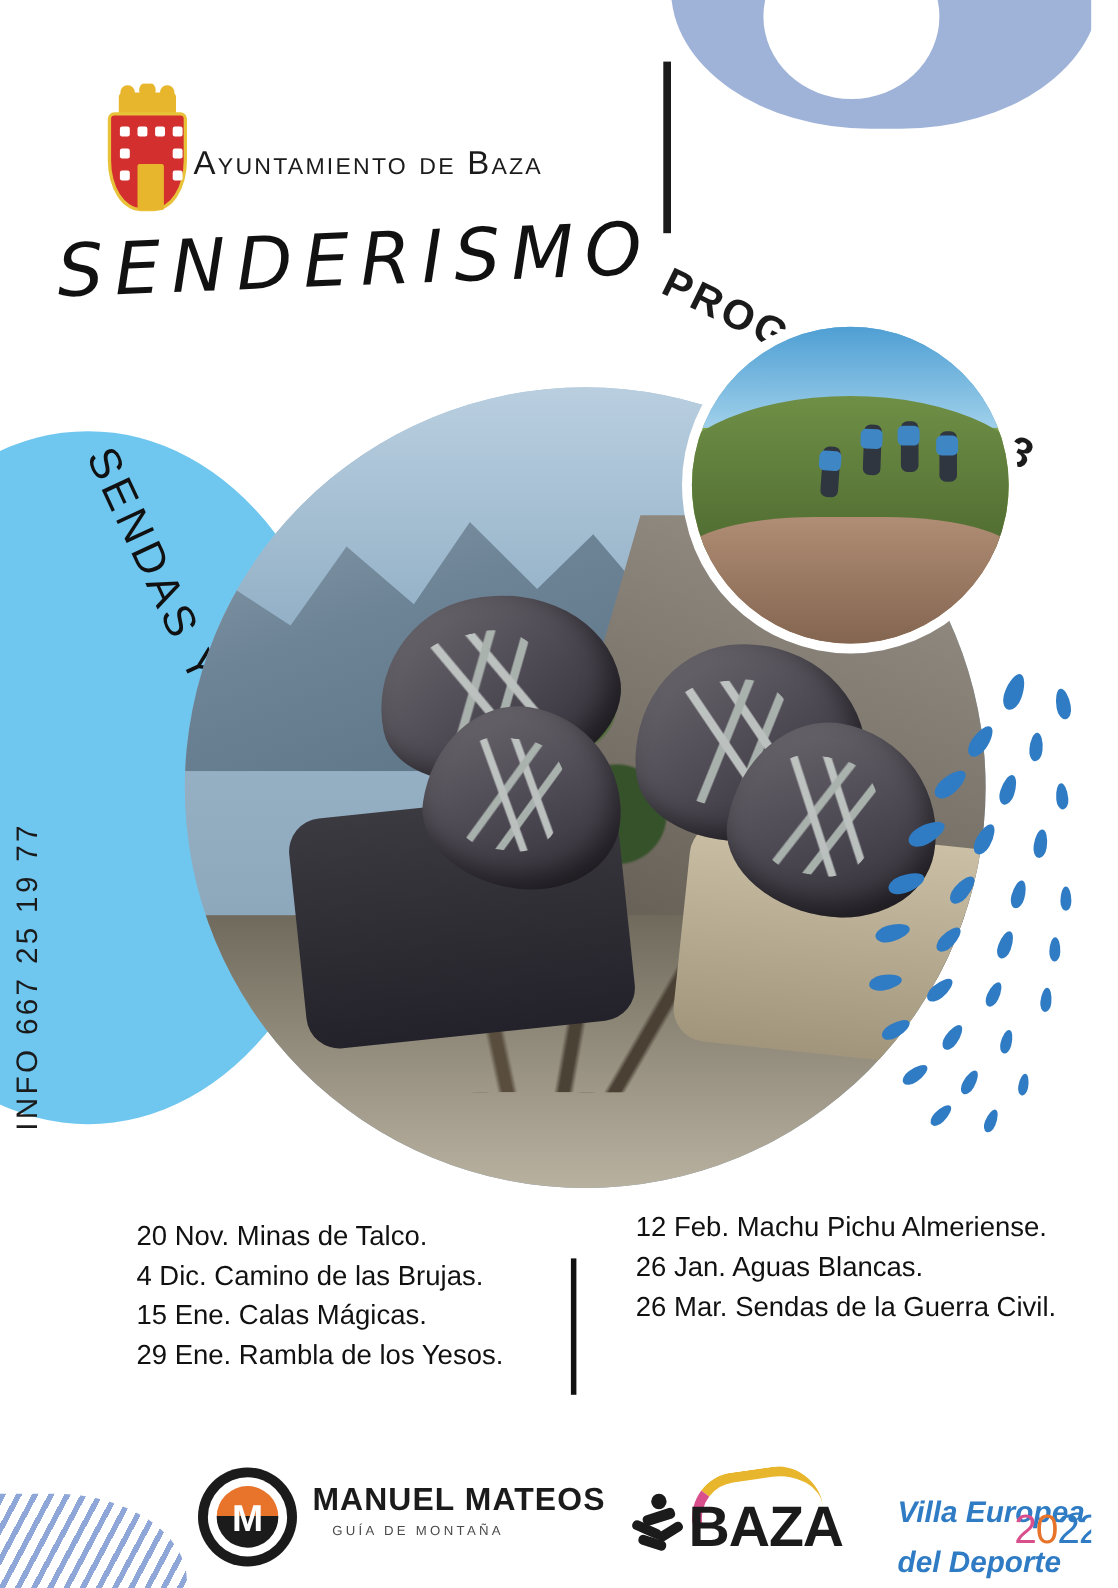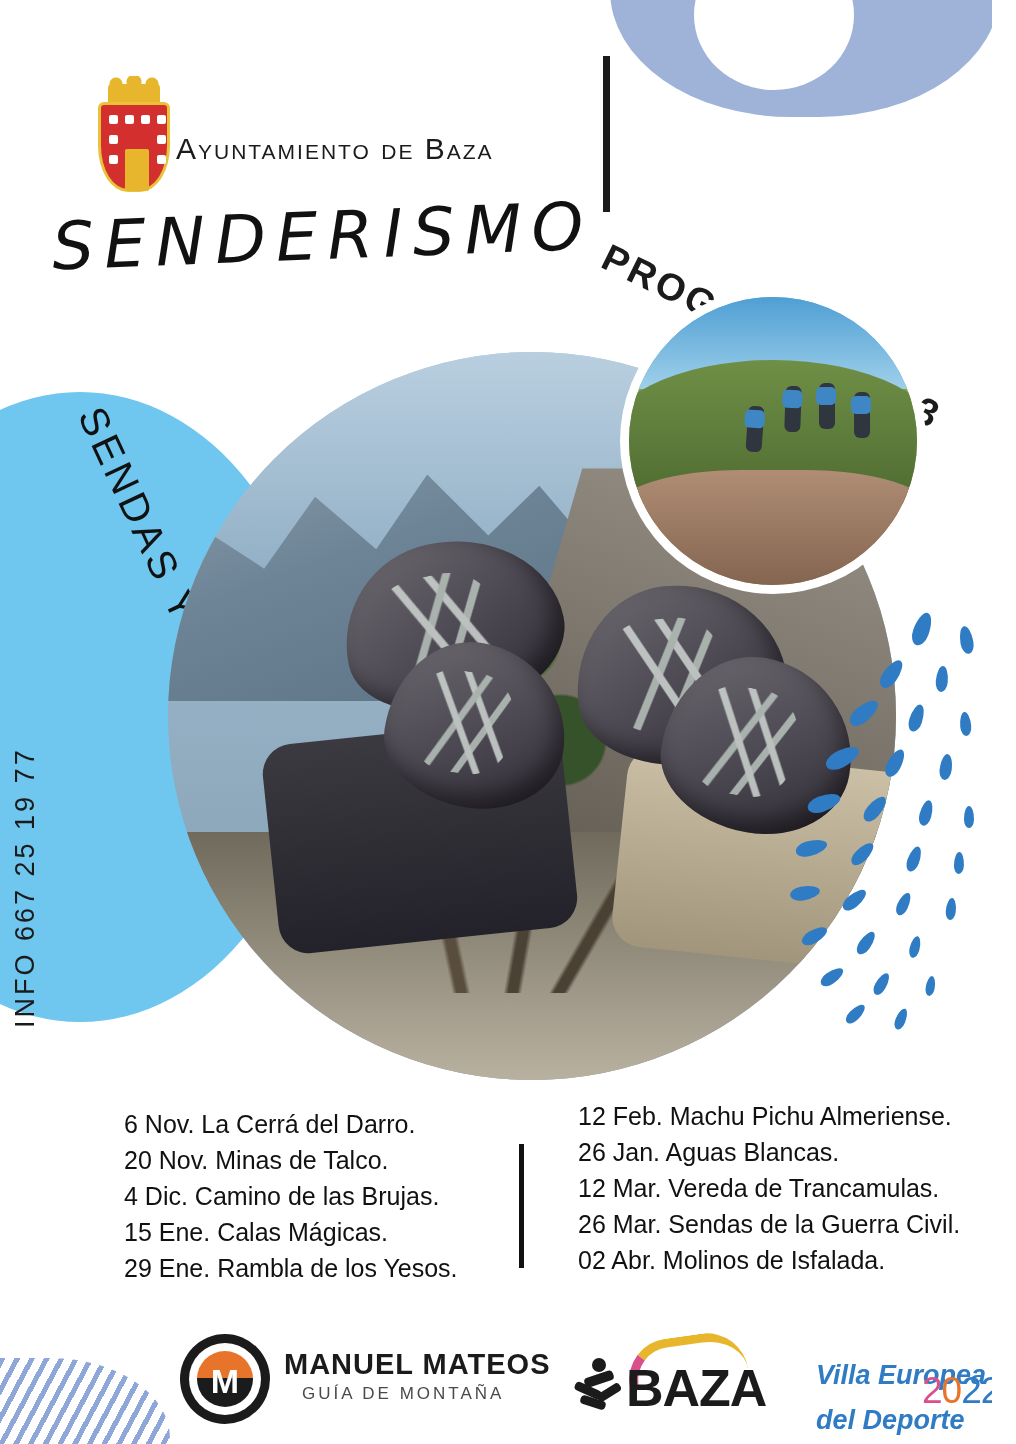--- a/index.html
+++ b/index.html
@@ -256,21 +256,21 @@
   .mm-m {
     position: absolute; left: 50%; top: 52%; transform: translate(-50%,-50%);
     color: #fff; font-size: 34px; font-weight: 700; font-family: "Liberation Sans", sans-serif;
   }
   .mm-name {
     position: absolute; left: 284px; top: 1348px;
     font-size: 29px; font-weight: 700; letter-spacing: 1px; color: #1b1b1b;
   }
   .mm-sub {
     position: absolute; left: 302px; top: 1384px;
-    font-size: 17px; letter-spacing: 3px; color: #4a4a4a;
+    font-size: 12px; letter-spacing: 3px; color: #4a4a4a;
   }
 
   .baza-logo { position: absolute; left: 570px; top: 1330px; width: 420px; height: 96px; text-align: center; }
   .baza-runner {
     position: absolute; left: 0; top: 28px; width: 60px; height: 58px;
   }
   .baza-runner .rb { position: absolute; background: #1b1b1b; border-radius: 4px; }
   .baza-word {
     position: absolute; left: 56px; top: 28px;
     font-size: 52px; font-weight: 700; letter-spacing: -1px; color: #1b1b1b;
@@ -399,32 +399,29 @@
       <div class="seed" style="left: 112px; top: 372px; width: 11px; height: 24px; transform: rotate(30deg);"></div>
       <div class="seed" style="left: 162px; top: 376px; width: 9px; height: 20px; transform: rotate(10deg);"></div>
       <div class="seed" style="left: 86px; top: 402px; width: 11px; height: 24px; transform: rotate(45deg);"></div>
       <div class="seed" style="left: 132px; top: 408px; width: 10px; height: 22px; transform: rotate(22deg);"></div>
     </div>
 
   <div class="info-phone">INFO  667 25 19 77</div>
 
   <div class="routes">
     <div class="col col-left" id="col-left">
-        <div class="route-line"><span class="d">6 Nov.</span><span> La Cerrá del Darro.</span></div>
         <div class="route-line"><span class="d">20 Nov.</span><span> Minas de Talco.</span></div>
         <div class="route-line"><span class="d">4 Dic.</span><span> Camino de las Brujas.</span></div>
         <div class="route-line"><span class="d">15 Ene.</span><span> Calas Mágicas.</span></div>
         <div class="route-line"><span class="d">29 Ene.</span><span> Rambla de los Yesos.</span></div>
       </div>
     <div class="col col-right" id="col-right">
         <div class="route-line"><span class="d">12 Feb.</span><span> Machu Pichu Almeriense.</span></div>
         <div class="route-line"><span class="d">26 Jan.</span><span> Aguas  Blancas.</span></div>
-        <div class="route-line"><span class="d">12 Mar.</span><span> Vereda de Trancamulas.</span></div>
         <div class="route-line"><span class="d">26 Mar.</span><span> Sendas  de la Guerra Civil.</span></div>
-        <div class="route-line"><span class="d">02 Abr.</span><span> Molinos de Isfalada.</span></div>
       </div>
   </div>
   <div class="list-divider"></div>
 
   <div class="mm-logo">
     <div class="mm-ring"></div>
     <div class="mm-inner"></div>
     <div class="mm-mark"></div>
     <div class="mm-m">M</div>
   </div>

